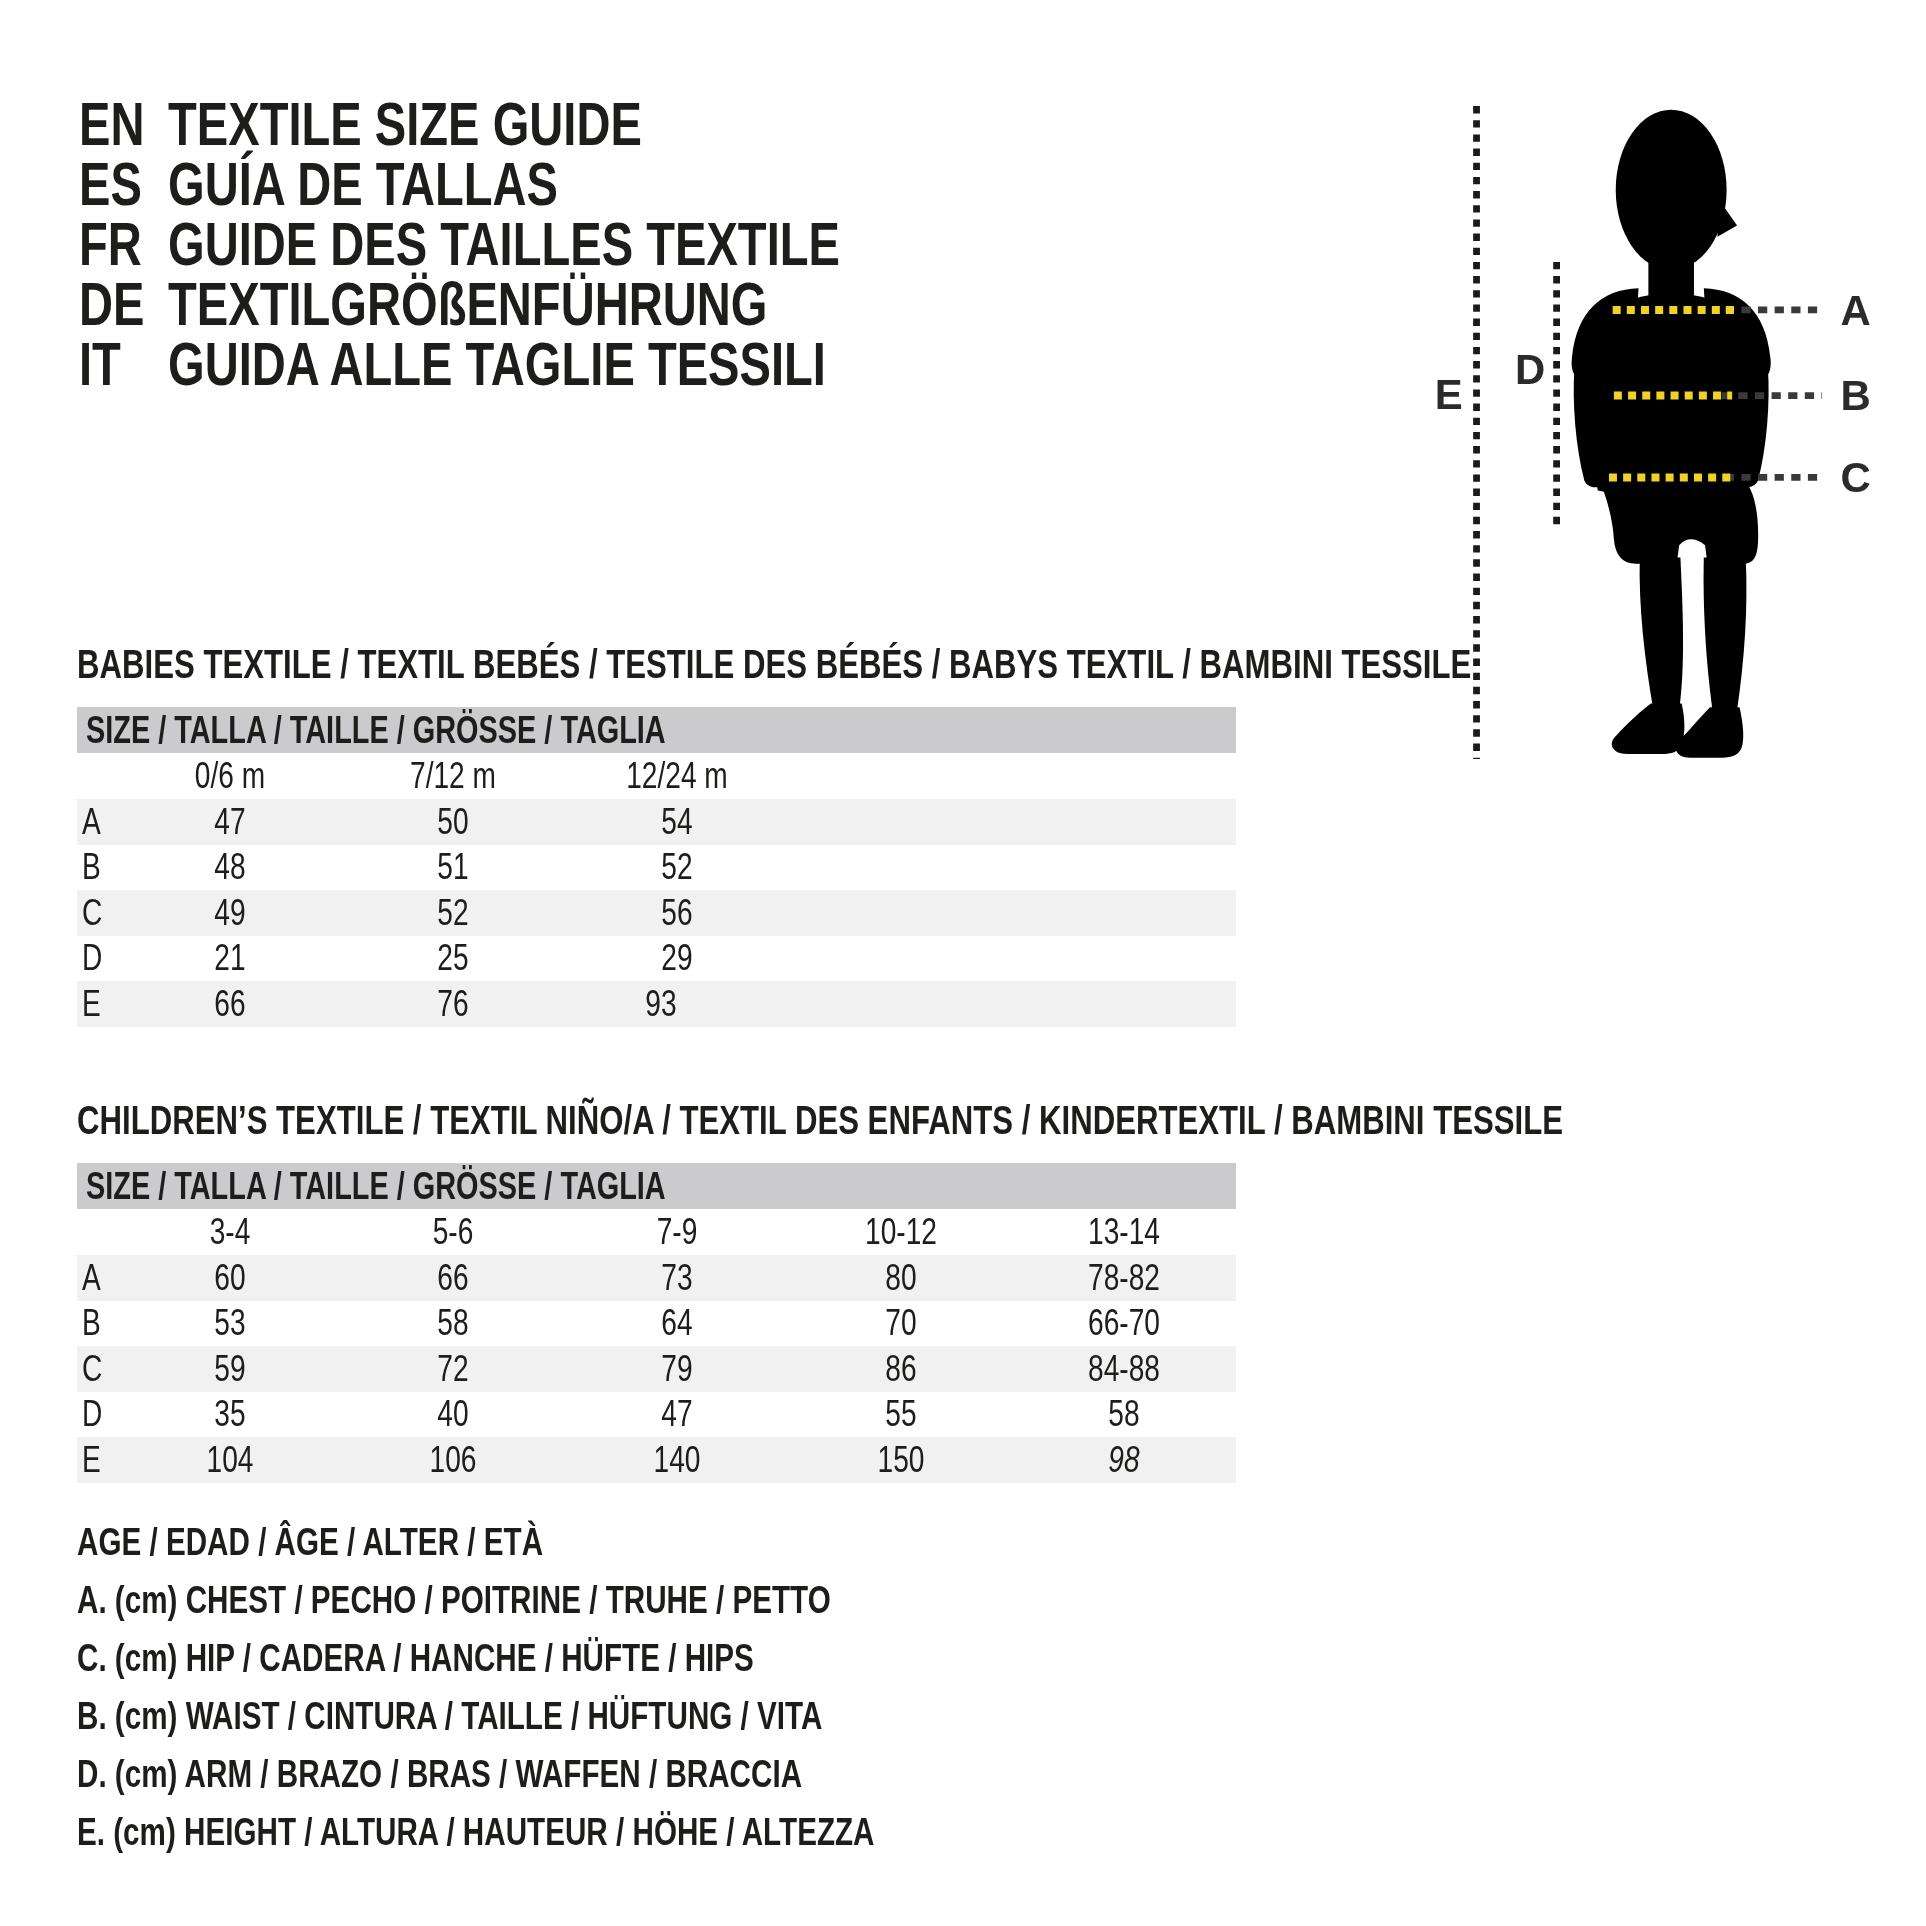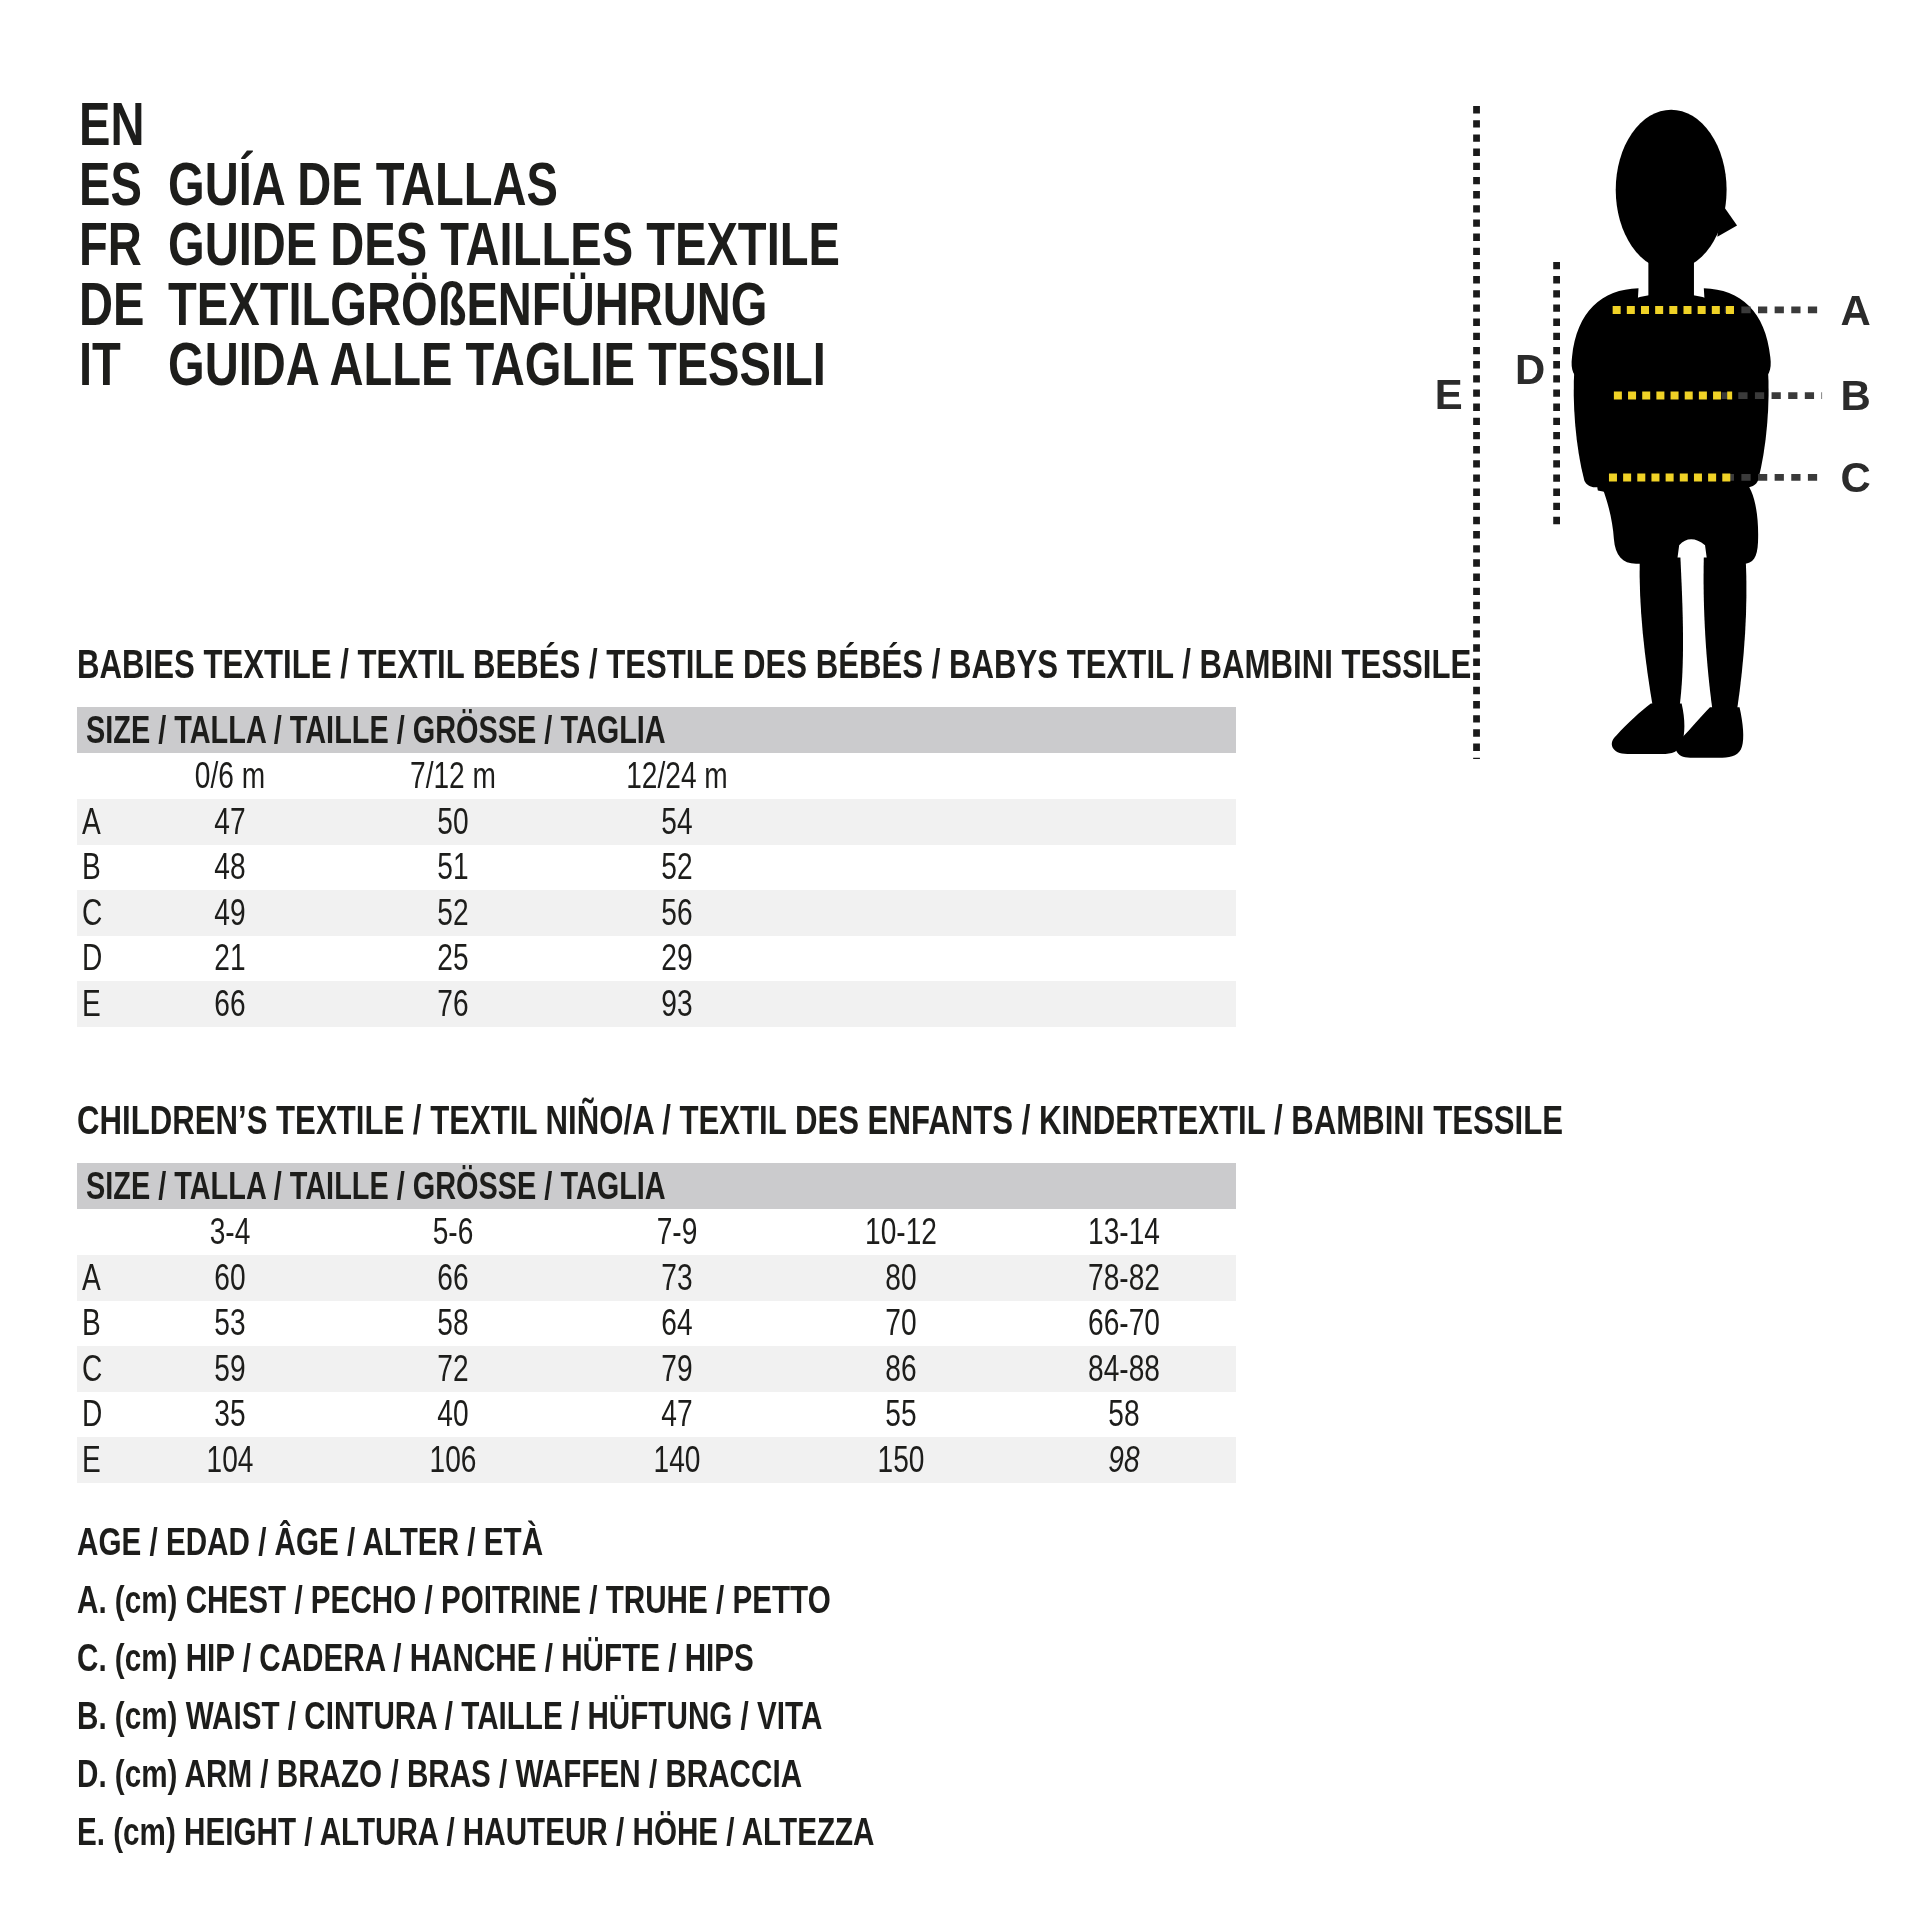--- a/index.html
+++ b/index.html
@@ -42,20 +42,21 @@
   .figure text{font-family:"Liberation Sans",sans-serif;font-size:68px;font-weight:700;fill:#2b2b2b;}
 </style>
 </head>
 <body>
 
 <div class="page">
 
   <div class="lang-block">
     <div class="lang-row">
       <span class="lang-code"><span class="cond">EN</span></span>
+      <span class="lang-title"><span class="cond">TEXTILE SIZE GUIDE</span></span>
     </div>
     <div class="lang-row">
       <span class="lang-code"><span class="cond">ES</span></span>
       <span class="lang-title"><span class="cond">GUÍA DE TALLAS</span></span>
     </div>
     <div class="lang-row">
       <span class="lang-code"><span class="cond">FR</span></span>
       <span class="lang-title"><span class="cond">GUIDE DES TAILLES TEXTILE</span></span>
     </div>
     <div class="lang-row">
@@ -174,21 +175,21 @@
         </span>
     </div>
     <div class="trow stripe" style="top:981px;">
       <span class="rlabel"><span class="cond">E</span></span>
       <span class="tcell" style="left:41px;width:224px;">
           <span class="cond-c">66</span>
         </span>
       <span class="tcell" style="left:264px;width:224px;">
           <span class="cond-c">76</span>
         </span>
-      <span class="tcell" style="left:488px;width:224px;">
+      <span class="tcell" style="left:472px;width:224px;">
           <span class="cond-c">93</span>
         </span>
     </div>
   </div>
 
   <div class="section-title" style="top:1096px;">
     <span class="cond">CHILDREN’S TEXTILE / TEXTIL NIÑO/A / TEXTIL DES ENFANTS / KINDERTEXTIL / BAMBINI TESSILE</span>
   </div>
 
   <div class="sizetable" style="top:0;">

